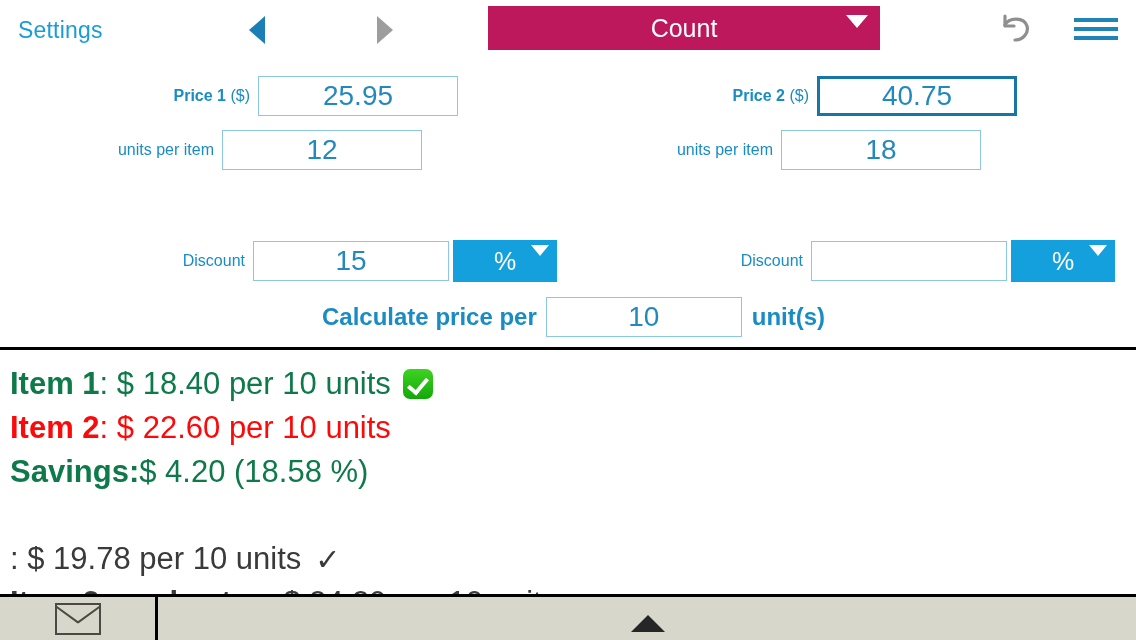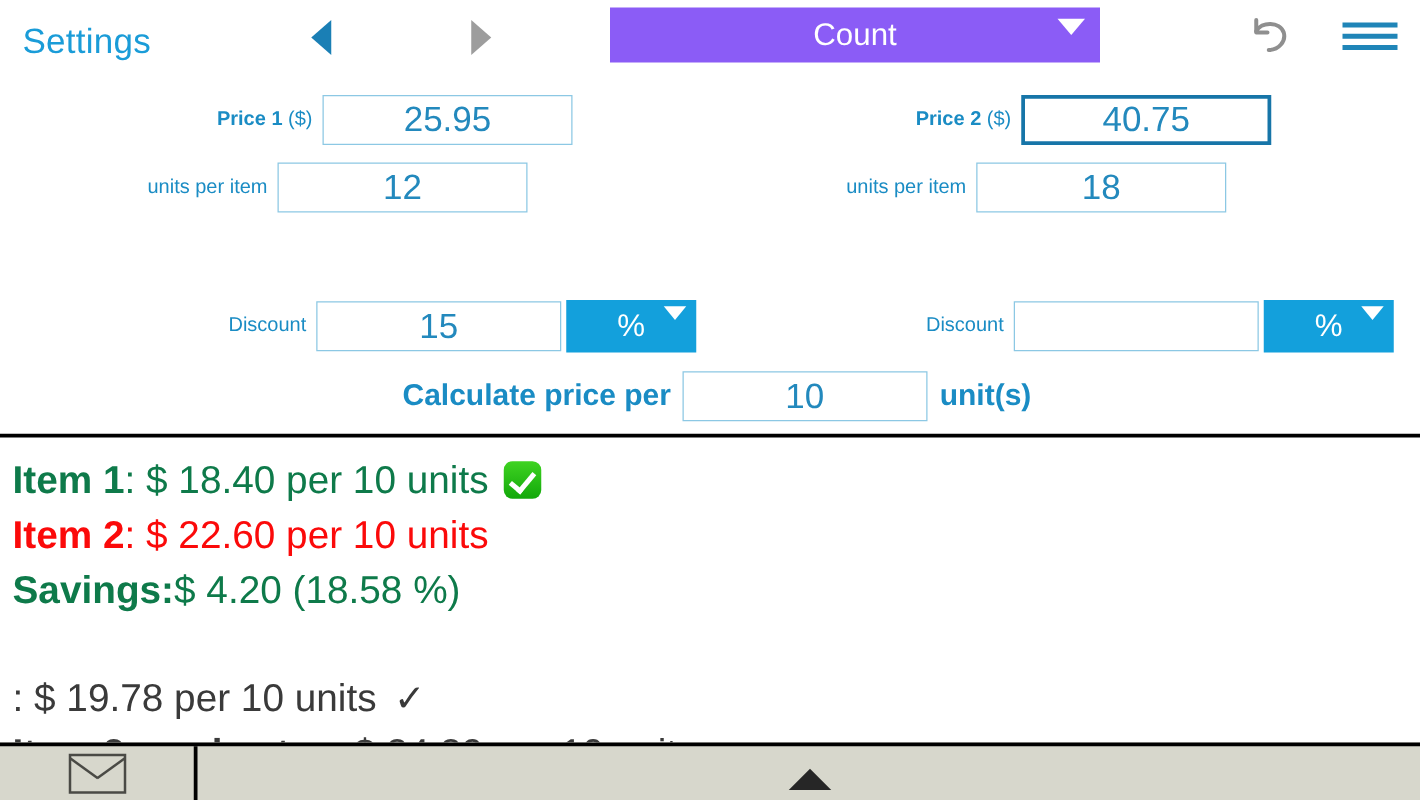--- a/index.html
+++ b/index.html
@@ -18,21 +18,21 @@
   
   .header {
     position: absolute;
     left: 0; top: 0;
     width: 1136px;
     height: 60px;
   }
   .settings-link {
     position: absolute;
     left: 18px; top: 17px;
-    font-size: 28px;
+    font-size: 23px;
     color: #1a9cd8;
     letter-spacing: 0.2px;
   }
   .nav-arrow {
     position: absolute;
     top: 16px;
     width: 0; height: 0;
   }
   .nav-prev {
     left: 249px;
@@ -43,21 +43,21 @@
   .nav-next {
     left: 377px;
     border-top: 14px solid transparent;
     border-bottom: 14px solid transparent;
     border-left: 16px solid #9d9d9d;
   }
   .mode-button {
     position: absolute;
     left: 488px; top: 6px;
     width: 392px; height: 44px;
-    background: #8b5cf6;
+    background: #be185d;
     display: flex;
     align-items: center;
     justify-content: center;
     text-align: center;
   }
   .mode-label {
     font-size: 25px;
     color: #ffffff;
   }
   .mode-caret {

